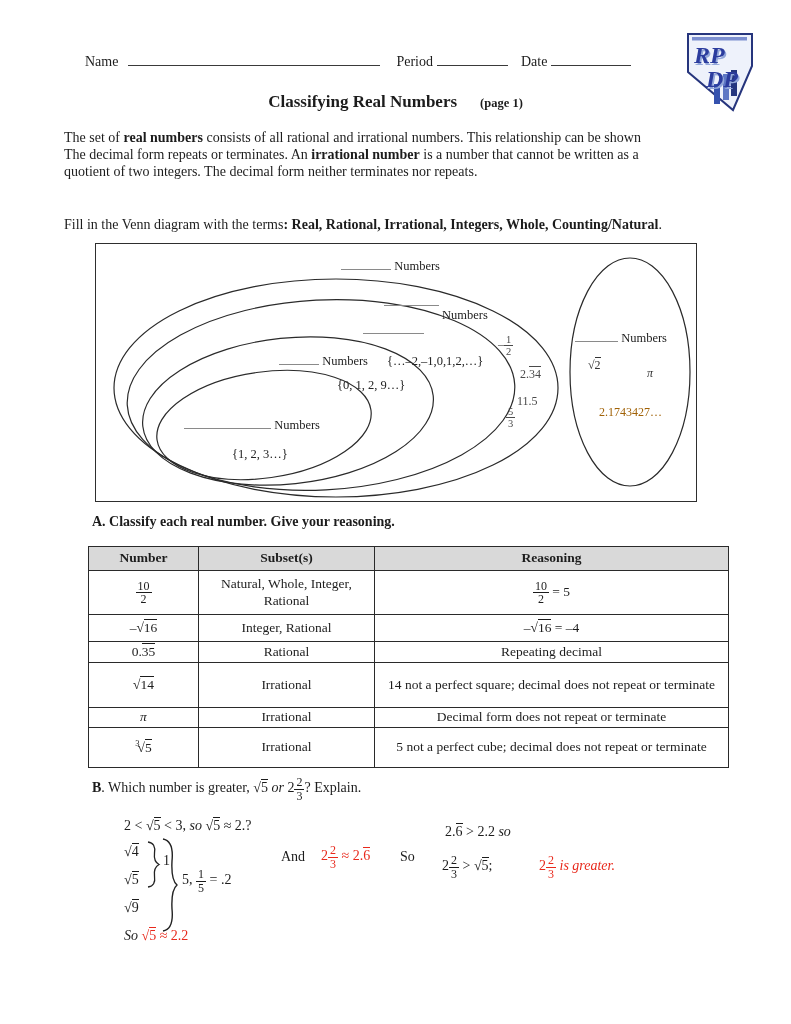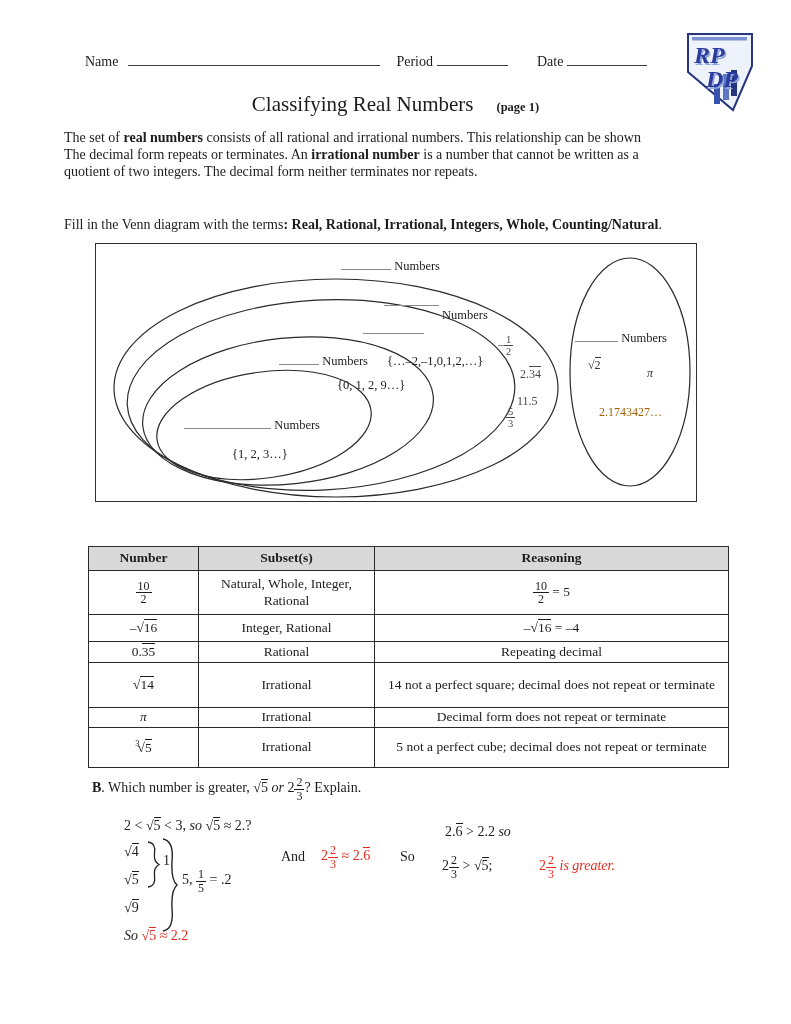--- a/index.html
+++ b/index.html
@@ -7,21 +7,21 @@
         font-family:"Liberation Serif",serif;color:#1c1c1c;font-size:14px;overflow:hidden}
   .abs{position:absolute}
   .nowrap{white-space:nowrap}
   .bold{font-weight:bold}
   .ital{font-style:italic}
   .red{color:#e8291c}
   .blank{display:inline-block;height:.95em;border-bottom:1.2px solid #8a8a8a;vertical-align:baseline}
   .blank.dark{border-color:#3a3a3a}
   
   .title-wrap{left:0;top:92px;width:791px;text-align:center}
-  .title-main{font-size:21px;font-weight:normal}
+  .title-main{font-size:17px;font-weight:bold}
   .title-page{font-size:12.5px;font-weight:bold;margin-left:23px}
   
   .iline{line-height:17.2px;white-space:nowrap}
   
   .vennbox{left:95px;top:243px;width:600px;height:257px;border:1.5px solid #2e2e2e}
   .vlabel{position:absolute;font-size:12.5px;white-space:nowrap;color:#222}
   .vnum{position:absolute;font-size:12px;color:#4a4a4a;white-space:nowrap}
   
   .frac{display:inline-block;vertical-align:middle;text-align:center}
   .frac span{display:block;line-height:12.5px;font-size:12px;padding:0 2px}
@@ -44,21 +44,21 @@
 </head>
 <body>
 
 <div class="page">
 
   <div class="abs nowrap" style="left:85px;top:52px">
     <span>Name</span>
     <span class="blank dark" style="width:252px;margin-left:6px"></span>
     <span style="margin-left:13px">Period</span>
     <span class="blank dark" style="width:71px"></span>
-    <span style="margin-left:26px">Date</span>
+    <span style="margin-left:10px">Date</span>
     <span class="blank dark" style="width:80px"></span>
   </div>
 
   <svg class="abs" style="left:683px;top:30px" width="74" height="84" viewBox="0 0 74 84">
     <polygon points="5,4 69,4 69,36 50,80 5,42" fill="#eef2fb" stroke="#26357d" stroke-width="2"></polygon>
     <rect x="9" y="7" width="55" height="3.5" fill="#7c8fd0"></rect>
     <rect x="40" y="44" width="6" height="26" fill="#5d77c4"></rect>
     <rect x="48" y="40" width="6" height="26" fill="#24367f"></rect>
     <rect x="31" y="54" width="6" height="20" fill="#3552ae"></rect>
     <text x="12.5" y="34.5" font-size="24" font-style="italic" font-weight="bold" fill="#93a7da">RP</text>
@@ -99,20 +99,21 @@
     <div class="vnum" style="left:402px;top:90px"><span>–</span><span class="frac"><span class="fn">1</span><span class="fd">2</span></span></div>
     <div class="vnum" style="left:424px;top:123px"><span>2.</span><span class="vinc">34</span></div>
     <div class="vnum" style="left:421px;top:150px"><span>11.5</span></div>
     <div class="vnum" style="left:410px;top:162px"><span class="frac"><span class="fn">5</span><span class="fd">3</span></span></div>
     <div class="vlabel" style="left:479px;top:85px"><span class="blank" style="width: 43px;"></span><span> Numbers</span></div>
     <div class="vnum" style="left:492px;top:114px;color:#333"><span class="sqrt"><span>√</span><span class="vinc">2</span></span></div>
     <div class="vnum" style="left:551px;top:122px;color:#333"><span class="ital">π</span></div>
     <div class="vnum" style="left:503px;top:161px;color:#a16207"><span>2.1743427…</span></div>
   </div>
 
+  <div class="abs nowrap" style="left:92px;top:514px"><span class="bold">A.  Classify each real number.  Give your reasoning.</span></div>
 
   <table class="atable">
     <colgroup>
         <col style="width:110px">
         <col style="width:176px">
         <col style="width:354px">
       </colgroup>
     <tbody>
         <tr>
       <th>Number</th>

